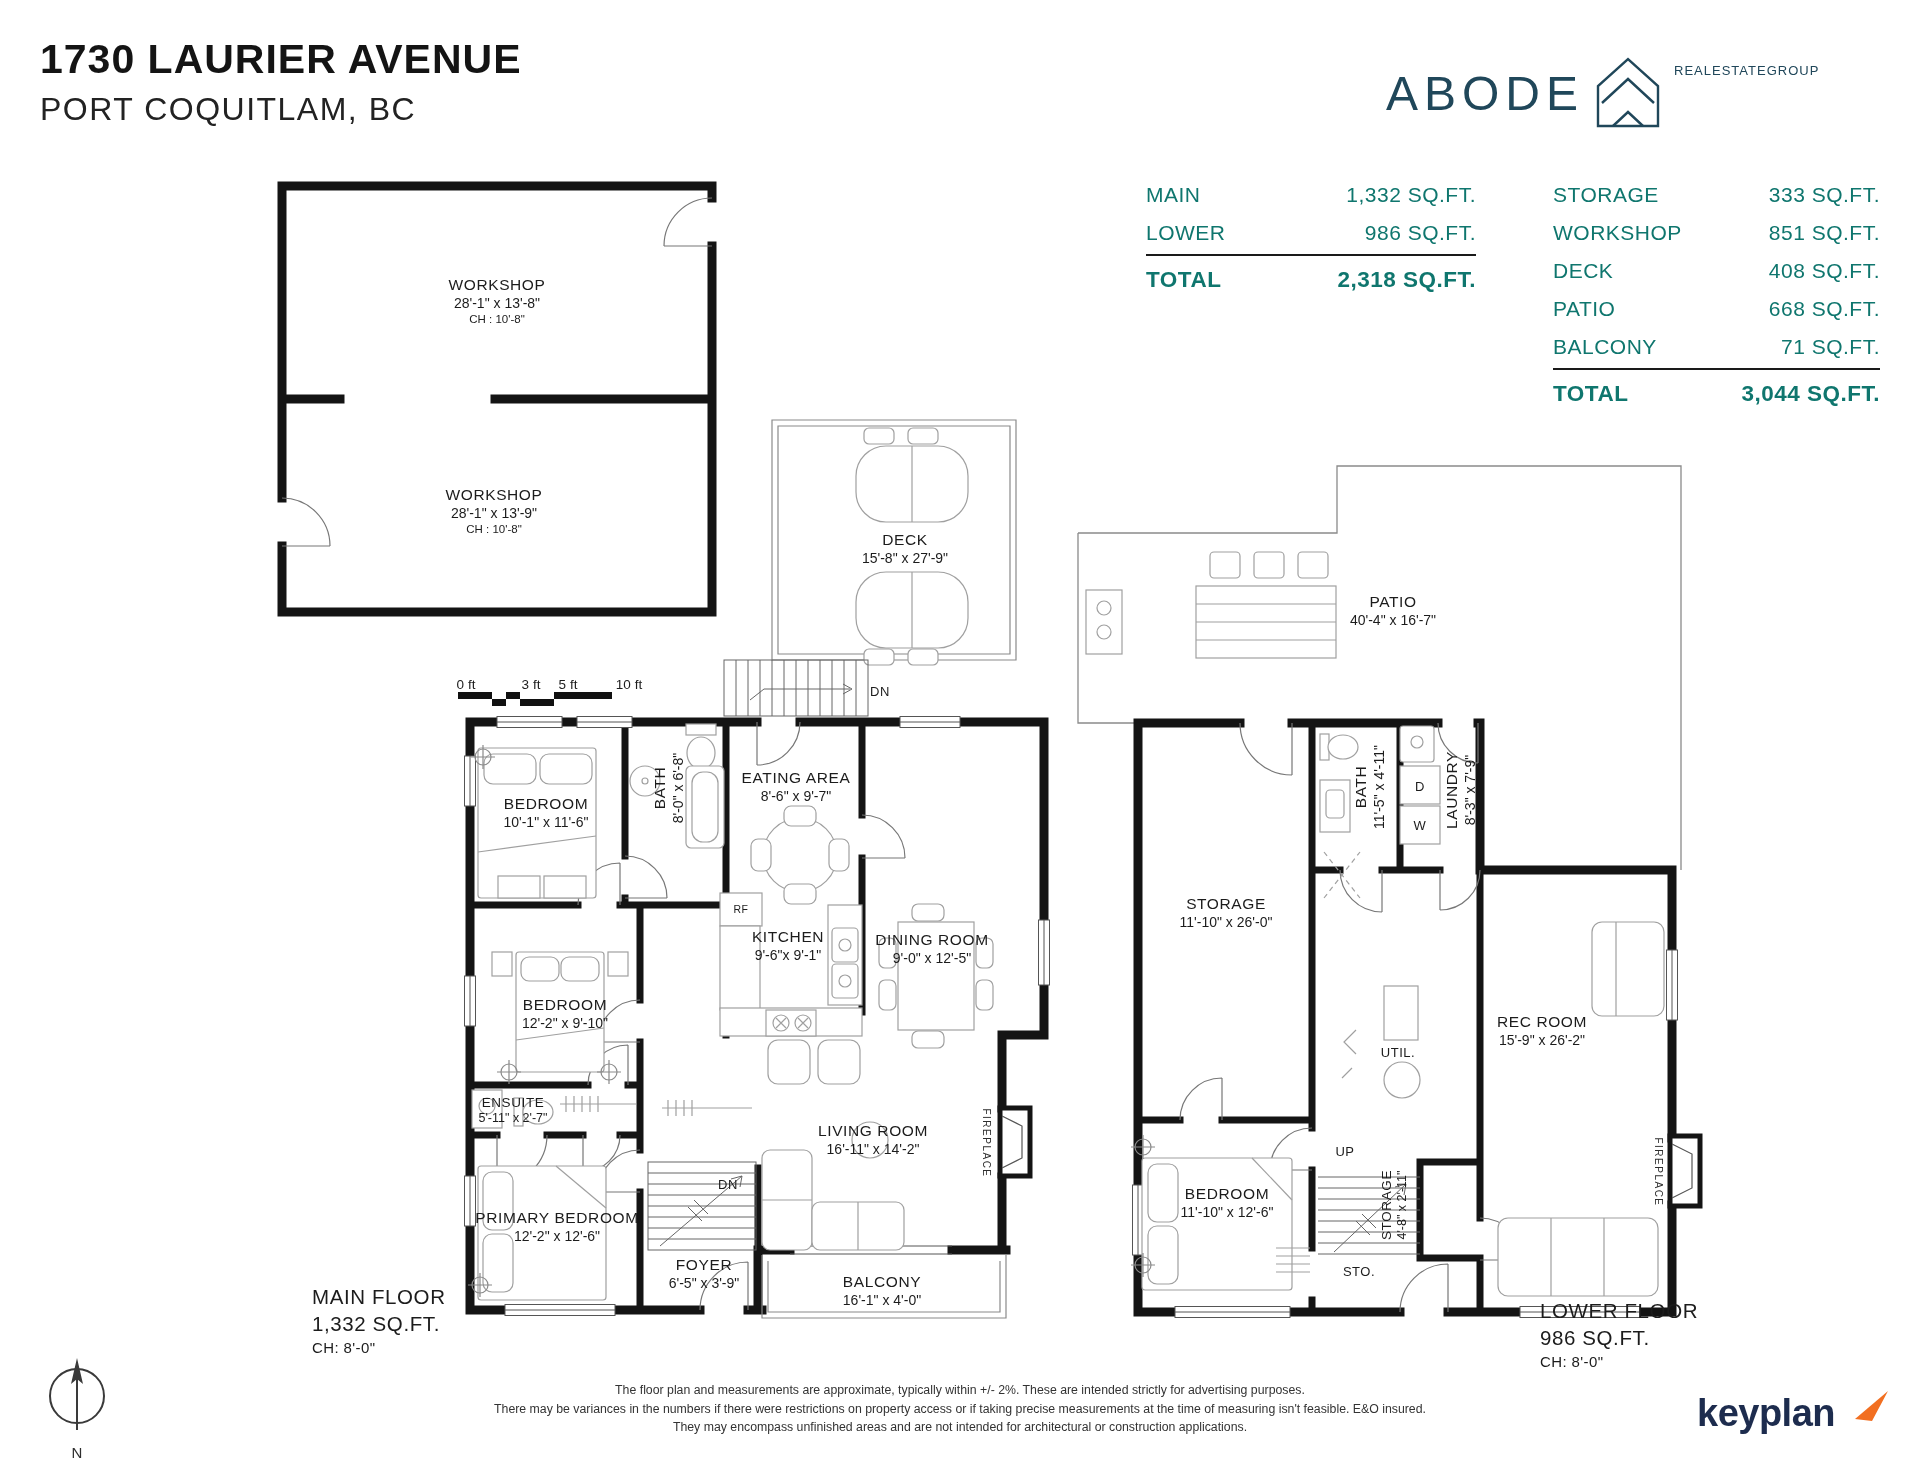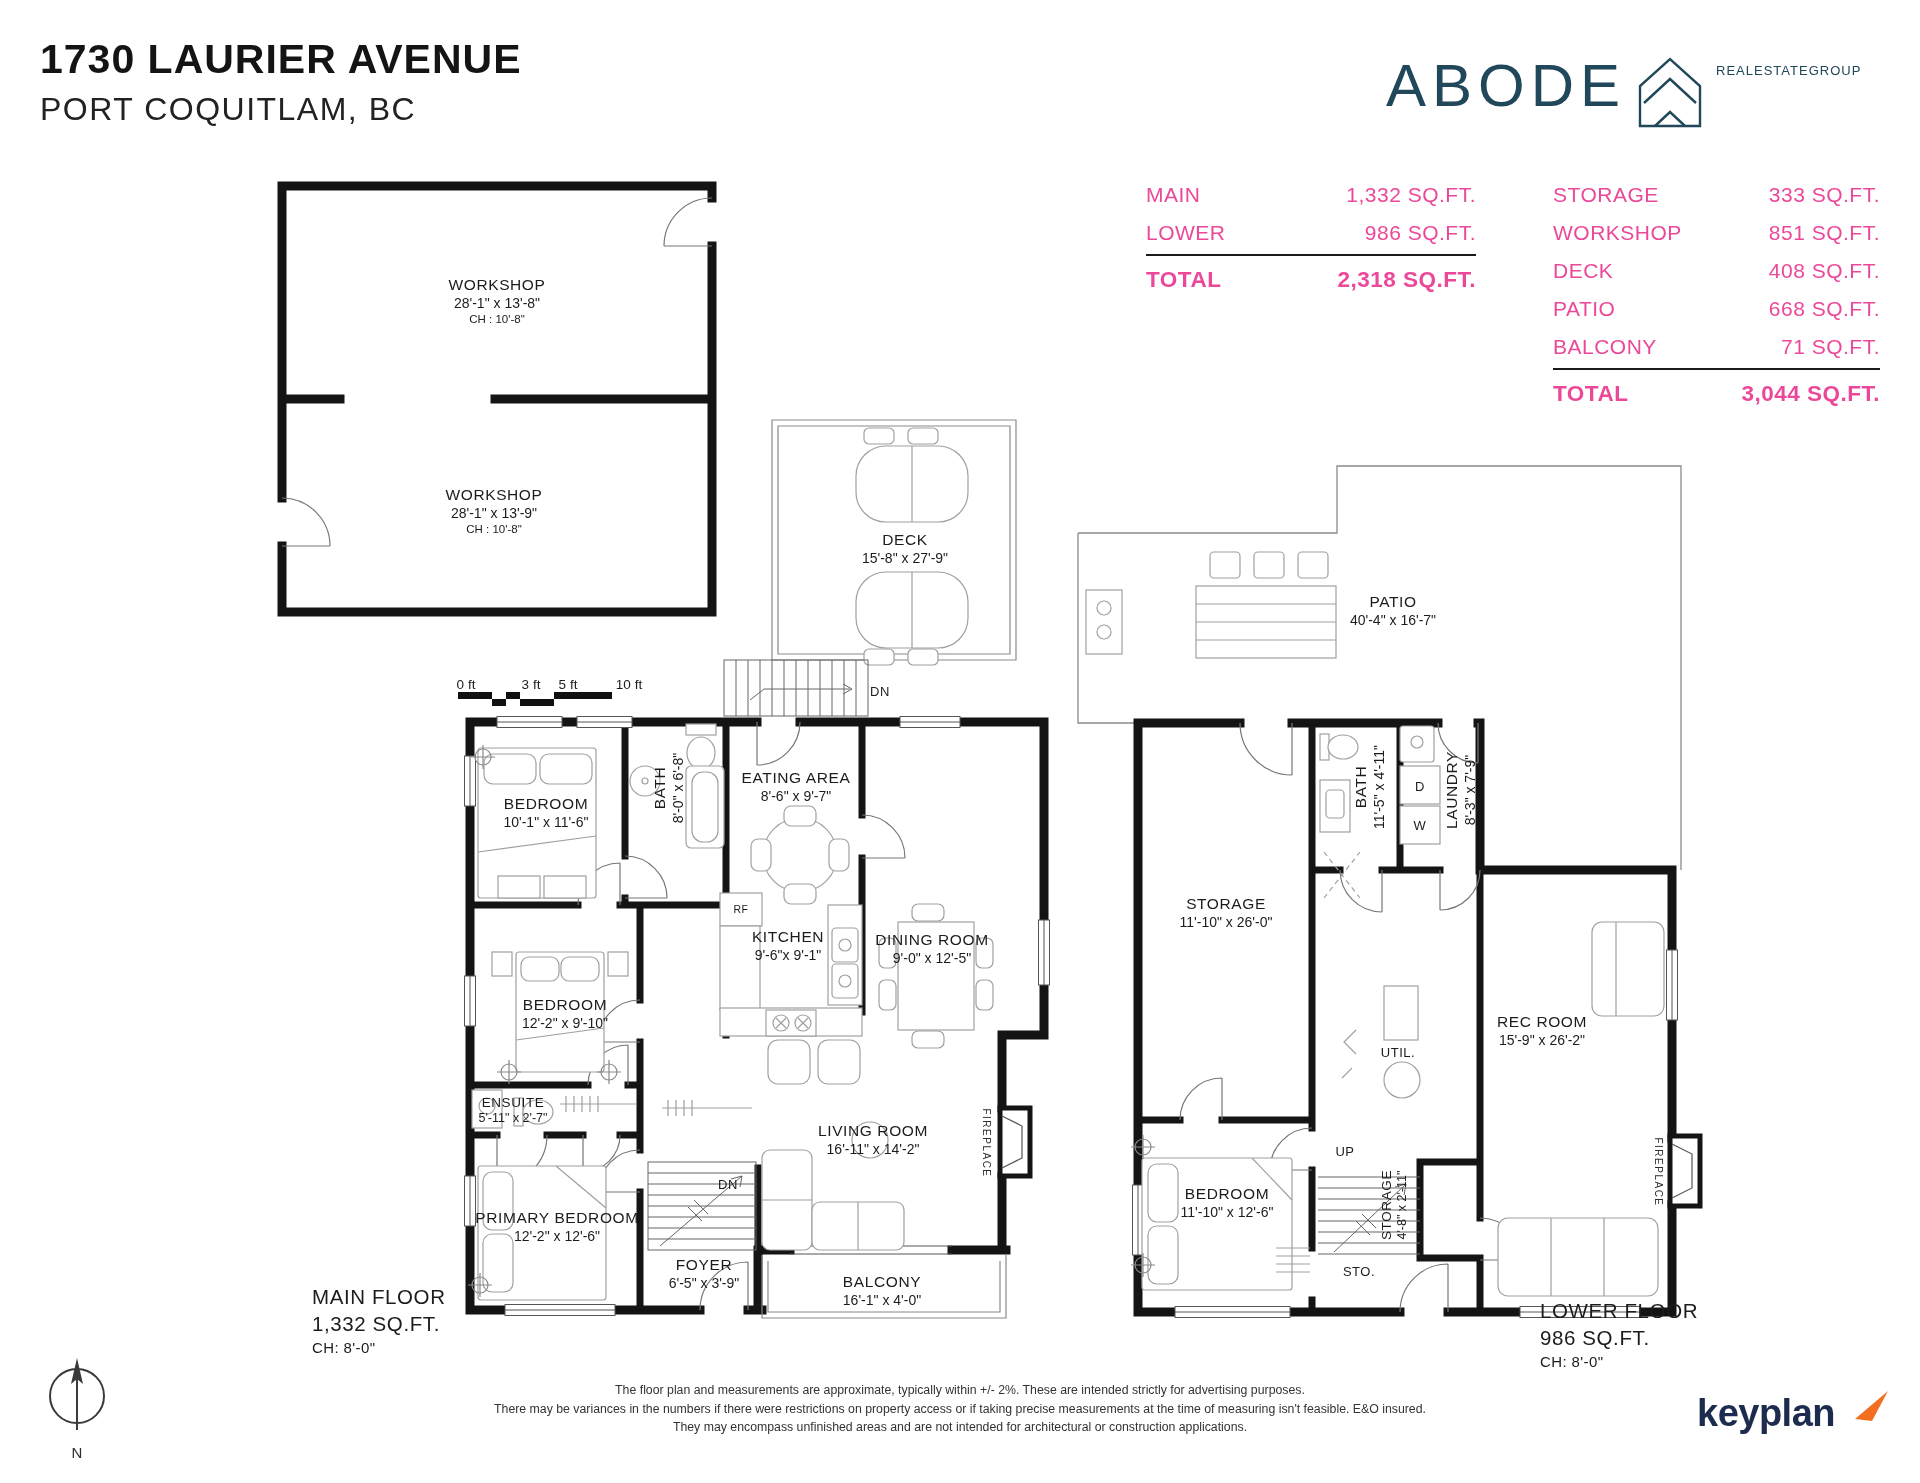--- a/index.html
+++ b/index.html
@@ -5,26 +5,26 @@
   html,body{margin:0;padding:0;background:#e8e8e8;}
   .canvas{position:relative;width:1920px;height:1483px;background:#ffffff;overflow:hidden;
           font-family:"Liberation Sans",sans-serif;color:#1c1c1c;}
   .plan-svg{position:absolute;left:0;top:0;z-index:1;}
   
   .hdr{position:absolute;left:40px;top:36px;z-index:3;}
   .hdr h1{margin:0;font-size:41px;font-weight:700;letter-spacing:1px;color:#141414;}
   .hdr .sub{font-size:32px;font-weight:300;letter-spacing:1.5px;color:#222;margin-top:8px;}
   
   .brand{position:absolute;left:1386px;top:46px;z-index:3;display:flex;align-items:flex-start;}
-  .brand .bname{font-size:60px;font-weight:400;letter-spacing:6px;color:#20475a;line-height:80px;}
+  .brand .bname{font-size:48px;font-weight:400;letter-spacing:6px;color:#20475a;line-height:80px;margin-top:8px;}
   .brand .bicon{margin:10px 12px 0 10px;}
   .brand .btag{margin-top:14px;display:flex;flex-direction:row;font-size:13px;font-weight:500;
                letter-spacing:1px;color:#20475a;line-height:21px;}
   
-  .stable{position:absolute;z-index:3;font-size:21px;letter-spacing:.5px;color:#ec4899;}
+  .stable{position:absolute;z-index:3;font-size:21px;letter-spacing:.5px;color:#0f766e;}
   .srow{display:flex;justify-content:space-between;align-items:center;height:38px;}
   .srule{border-bottom:2.5px solid #1a1a1a;margin:2px 0 2px 0;}
   .stotal{display:flex;justify-content:space-between;align-items:center;height:44px;
           font-weight:700;font-size:22.5px;}
   
   .lbl{position:absolute;transform:translate(-50%,-50%);text-align:center;white-space:nowrap;z-index:3;}
   .lbl .nm{display:block;font-size:15.5px;letter-spacing:.6px;}
   .lbl .dm{display:block;font-size:14px;margin-top:1px;}
   .lbl .ch{display:block;font-size:11.5px;margin-top:2px;}
   .lbl.sm .nm{font-size:13.5px}

